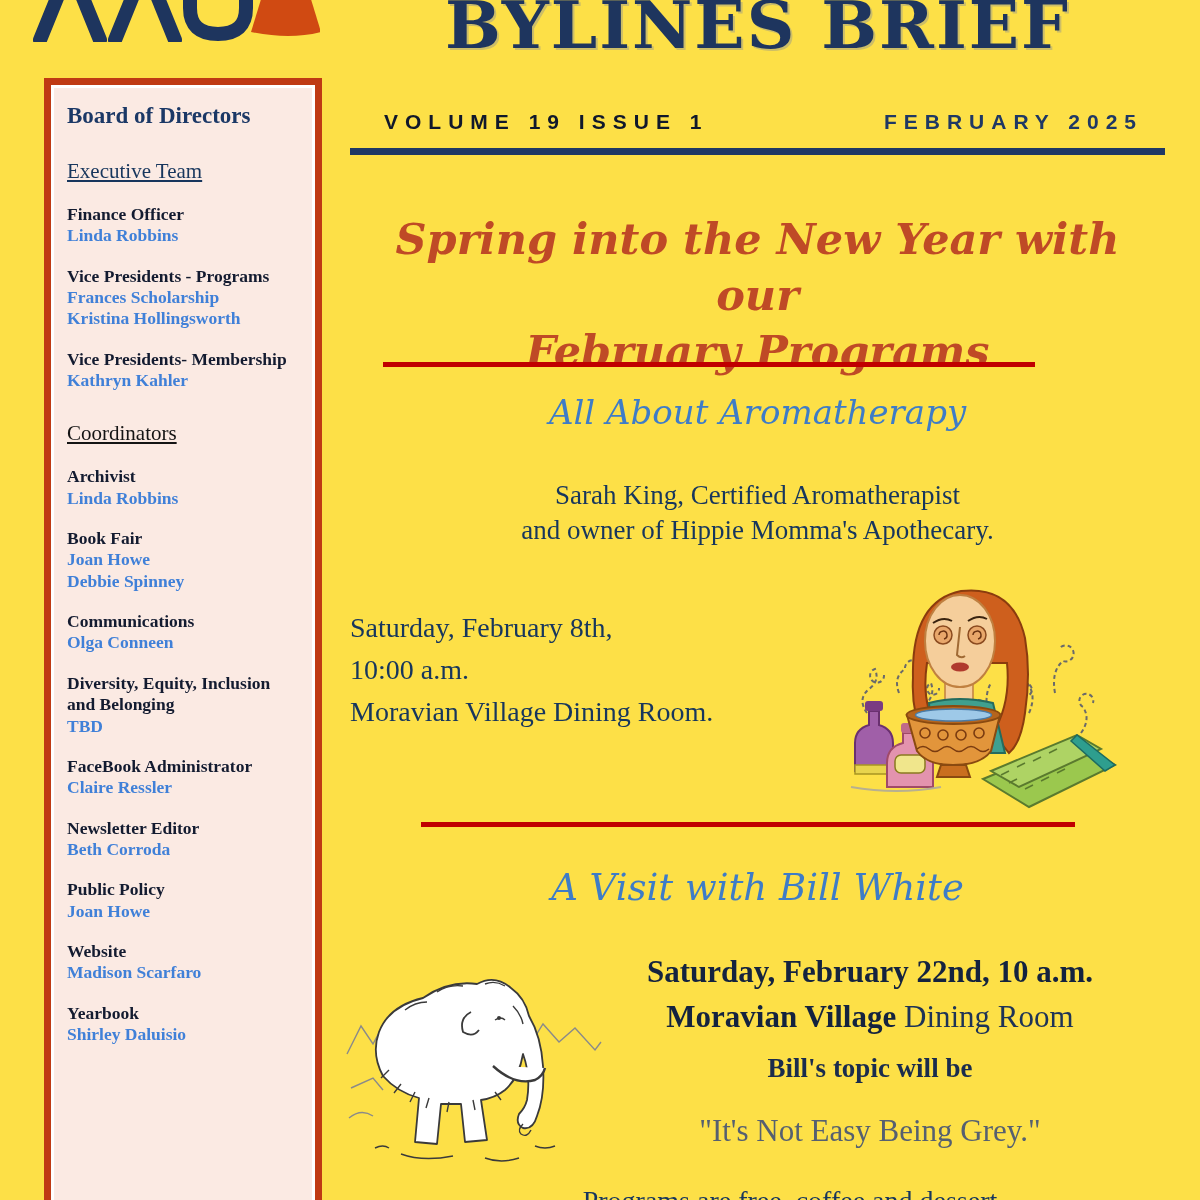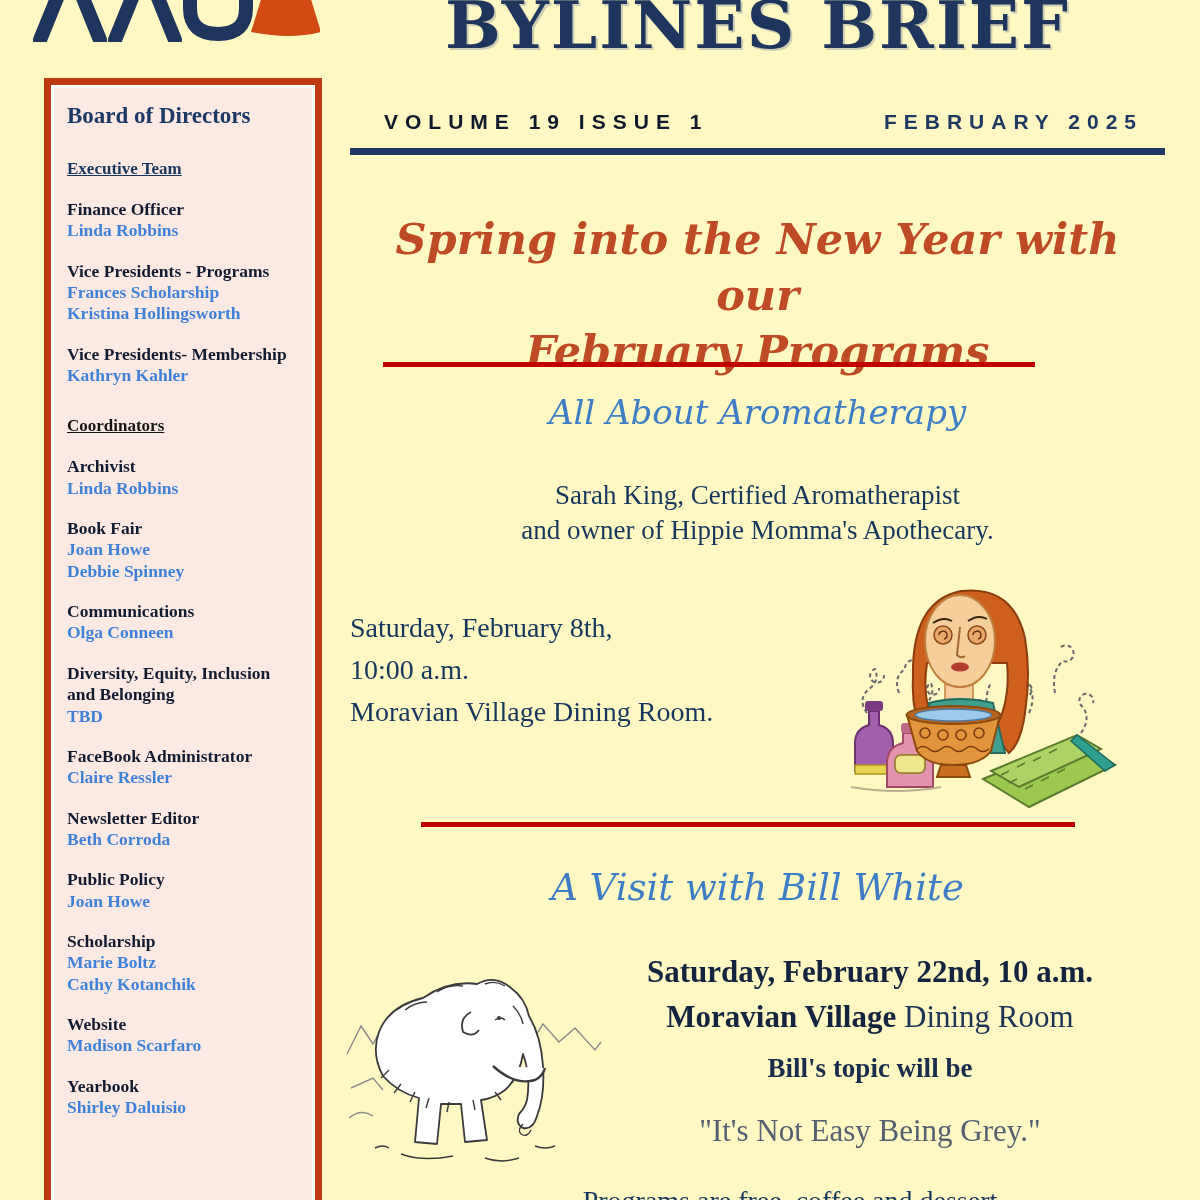--- a/index.html
+++ b/index.html
@@ -1,35 +1,35 @@
 <!DOCTYPE html>
 <html><head>
 <meta charset="utf-8">
 <style>
   html,body{margin:0;padding:0;background:#fff;}
-  .page{position:relative;width:1200px;height:1200px;overflow:hidden;background:#fef9c3;
+  .page{position:relative;width:1200px;height:1200px;overflow:hidden;background:#fde047;
         font-family:"Liberation Serif",serif;}
 
   
   .logo{position:absolute;left:30px;top:0;width:290px;height:42px;}
   .title{position:absolute;left:350px;top:-14px;width:815px;text-align:center;
          font-family:"DejaVu Serif",serif;font-weight:bold;font-size:66px;letter-spacing:2px;
          color:#1e355e;text-shadow:2px 2px 0 rgba(125,135,155,.38);white-space:nowrap;}
   .volrow{position:absolute;left:350px;top:110px;width:815px;display:flex;
           justify-content:space-between;box-sizing:border-box;padding:0 22px 0 34px;
           font-family:"Liberation Sans",sans-serif;font-weight:bold;font-size:21px;letter-spacing:7px;}
   .vol{color:#10182b;} .date{color:#1f3864;}
   .navy-rule{position:absolute;left:350px;top:148px;width:815px;height:7px;background:#1f3864;}
 
   
   .sidebar{position:absolute;left:44px;top:78px;width:278px;height:1180px;box-sizing:border-box;
            background:#fbeae3;border:7px solid #bf3a13;box-shadow:inset 0 0 0 3px #ffffff;
            padding:18px 14px 20px 16px;}
   .sb-title{font-size:23px;font-weight:bold;color:#1b3866;margin:0 0 30px 0;}
-  .sb-heading{font-size:17px;font-weight:bold;text-decoration:underline;margin:0 0 20px 0;}
+  .sb-heading{font-size:21px;font-weight:normal;text-decoration:underline;margin:0 0 20px 0;}
   .sb-heading.exec{color:#17365d;}
   .sb-heading.coord{color:#141414;margin-top:30px;}
   .entry{margin:0 0 19px 0;line-height:1.22;}
   .role{font-size:17.5px;font-weight:bold;color:#131b30;}
   .name{font-size:17.5px;font-weight:bold;color:#4080d8;}
 
   
   .headline{position:absolute;left:350px;top:212px;width:815px;text-align:center;
             font-family:"DejaVu Serif",serif;font-style:italic;font-weight:600;
             font-size:43px;line-height:1.3;color:#bf4a26;}
@@ -155,27 +155,20 @@
             </div>
     </div>
 
     <div class="entry">
       <div class="role">Public Policy</div>
       <div class="names">
               <div class="name">Joan Howe</div>
             </div>
     </div>
 
-    <div class="entry">
-      <div class="role">Scholarship</div>
-      <div class="names">
-              <div class="name">Marie Boltz</div>
-              <div class="name">Cathy Kotanchik</div>
-            </div>
-    </div>
 
     <div class="entry">
       <div class="role">Website</div>
       <div class="names">
               <div class="name">Madison Scarfaro</div>
             </div>
     </div>
 
     <div class="entry">
       <div class="role">Yearbook</div>

